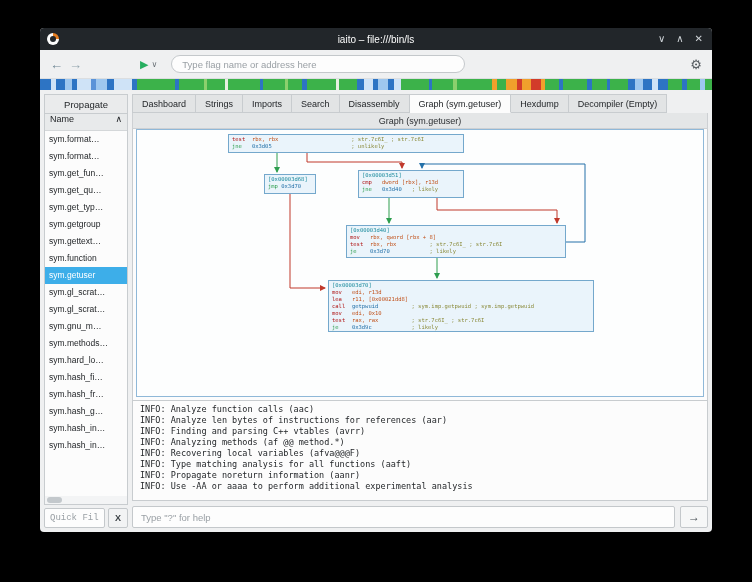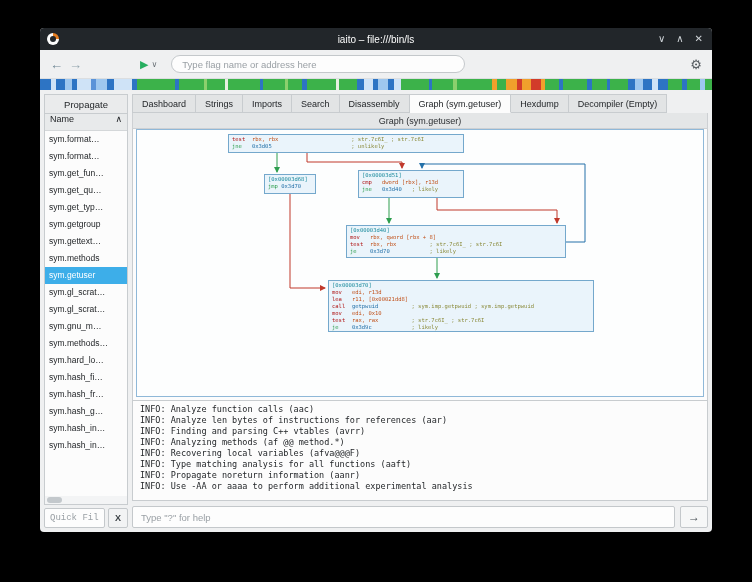--- a/index.html
+++ b/index.html
@@ -192,21 +192,21 @@
             <span>∧</span>
           </div>
           <div class="fn-list">
               <div class="fn-item">sym.format…</div>
               <div class="fn-item">sym.format…</div>
               <div class="fn-item">sym.get_fun…</div>
               <div class="fn-item">sym.get_qu…</div>
               <div class="fn-item">sym.get_typ…</div>
               <div class="fn-item">sym.getgroup</div>
               <div class="fn-item">sym.gettext…</div>
-              <div class="fn-item">sym.methods</div>
+              <div class="fn-item">sym.function</div>
               <div class="fn-item selected">sym.getuser</div>
               <div class="fn-item">sym.gl_scrat…</div>
               <div class="fn-item">sym.gl_scrat…</div>
               <div class="fn-item">sym.gnu_m…</div>
               <div class="fn-item">sym.methods…</div>
               <div class="fn-item">sym.hard_lo…</div>
               <div class="fn-item">sym.hash_fi…</div>
               <div class="fn-item">sym.hash_fr…</div>
               <div class="fn-item">sym.hash_g…</div>
               <div class="fn-item">sym.hash_in…</div>

